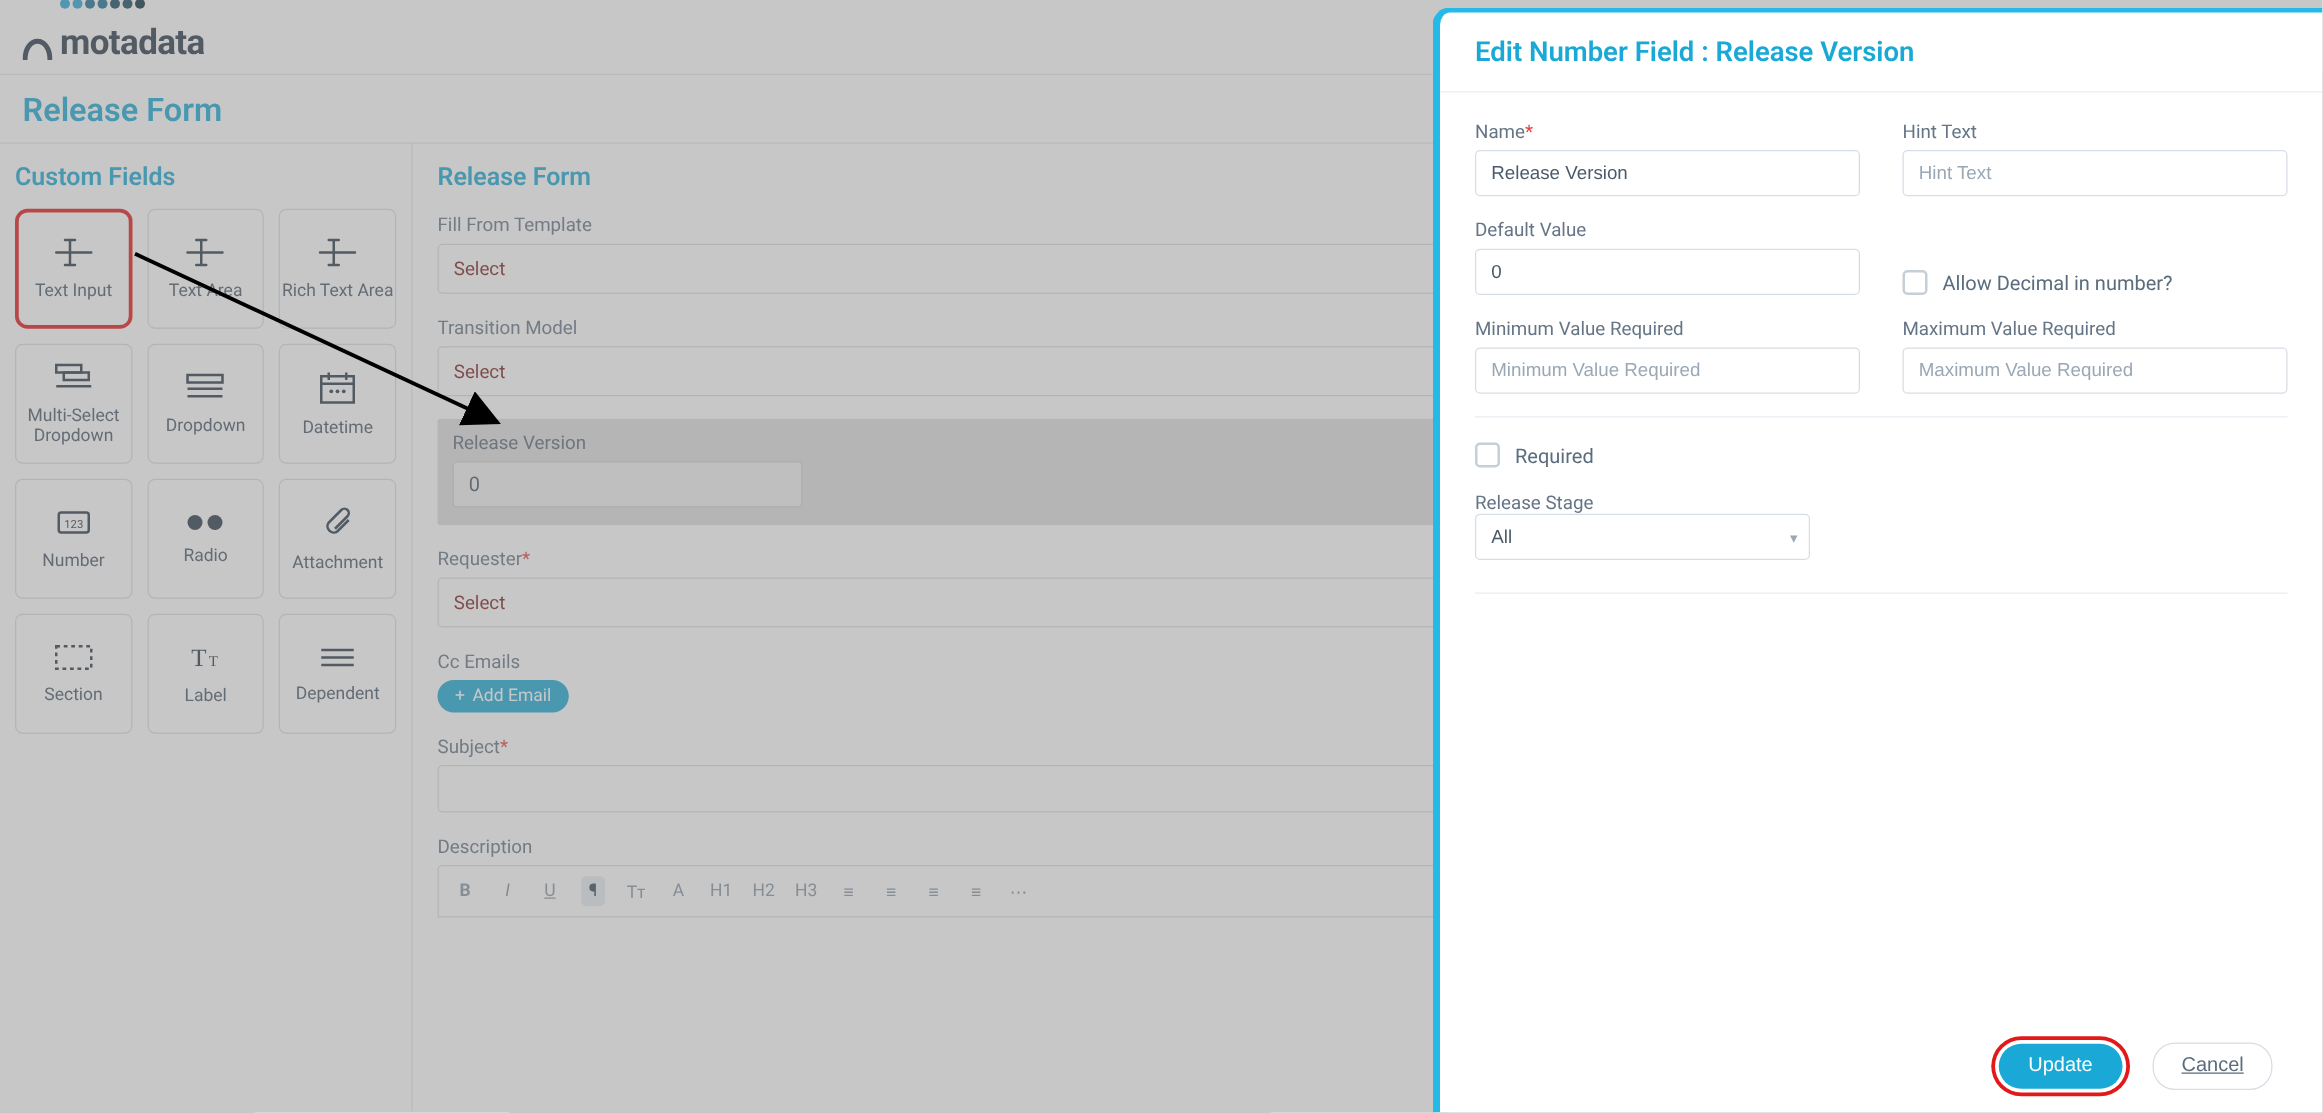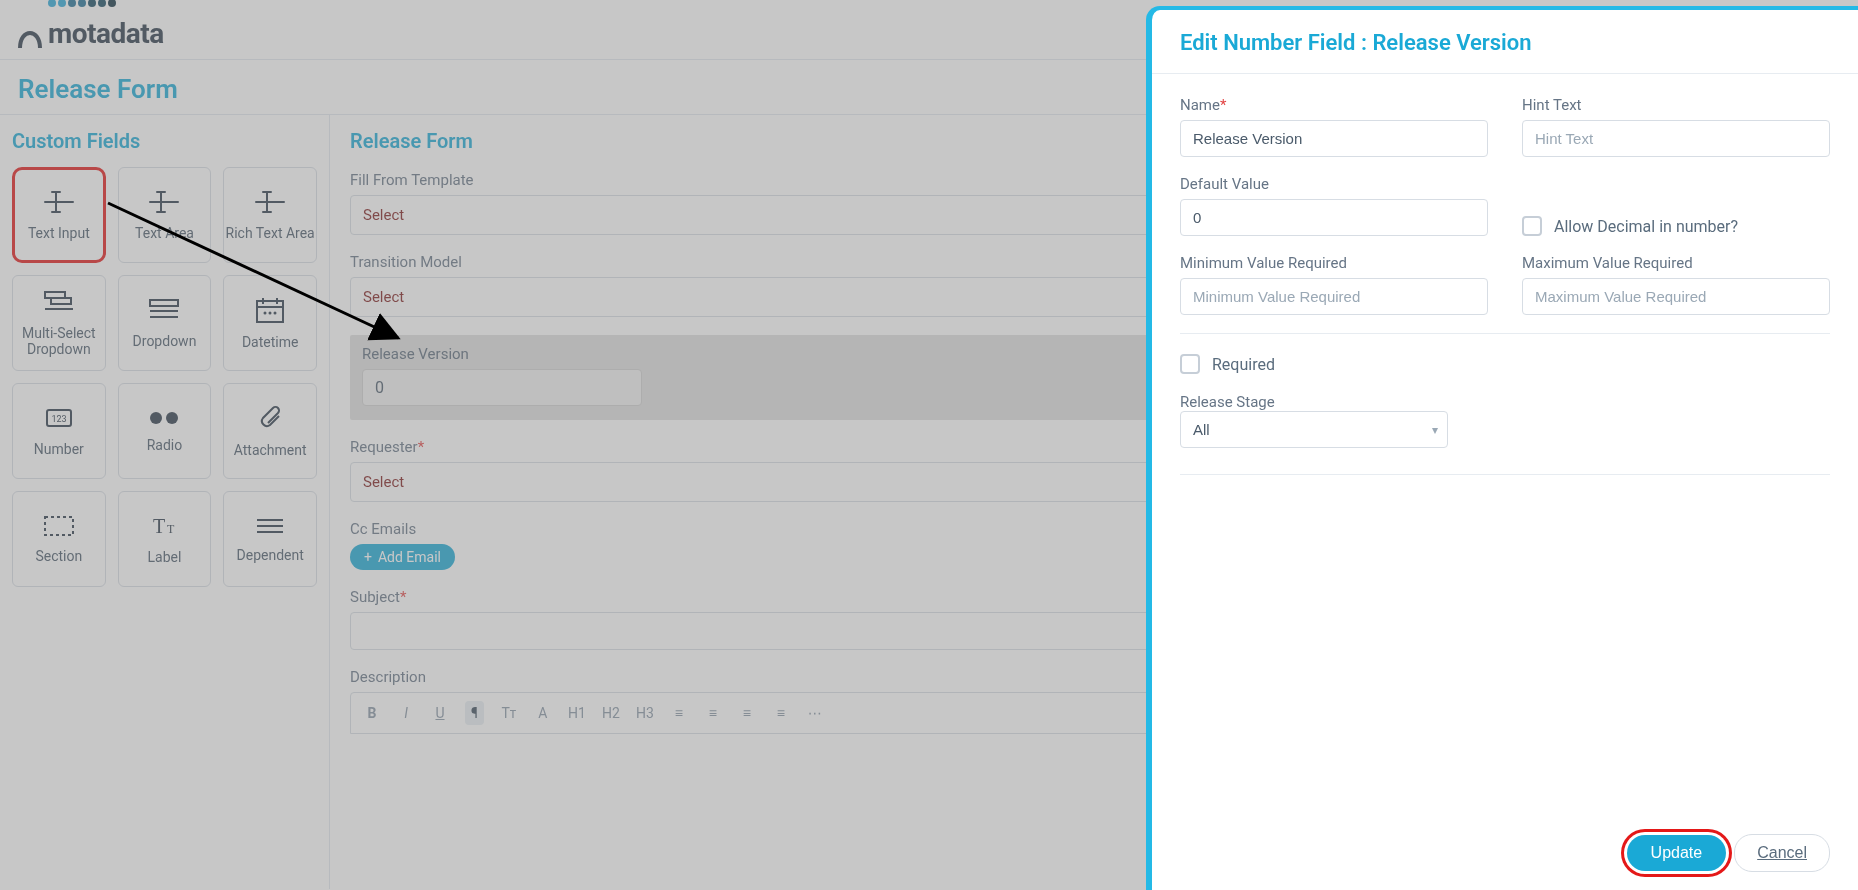--- a/index.html
+++ b/index.html
@@ -207,24 +207,24 @@
     width:20px; height:20px; border:2px solid #c6ced7; border-radius:4px; display:inline-block;
   }
   .sel-wrap { position:relative; width: 268px; }
   .sel-wrap .minput { padding-right: 30px; }
   .sel-caret {
     position:absolute; right:10px; top:50%; transform:translateY(-50%);
     color:#9aa8b5; font-size:12px;
   }
   .divider { border-top:1px solid #e7ecf1; margin: 10px 0 20px; }
   .modal-footer {
-    padding: 18px 28px;
+    padding: 18px 40px;
     display:flex;
     justify-content:flex-end;
-    gap: 8px;
+    gap: 24px;
     align-items: center;
   }
   .btn-update {
     background:#1aa9d6; color:#fff; border:none; border-radius:18px;
     padding: 9px 24px; font-size:16px; font-weight:500;
     box-shadow: 0 0 0 3px #fff, 0 0 0 6px #e41818;
   }
   .btn-cancel {
     background:#fff; color:#5a6c7d; border:1px solid #d7dde4; border-radius:18px;
     padding: 9px 22px; font-size:16px;text-decoration:underline;

